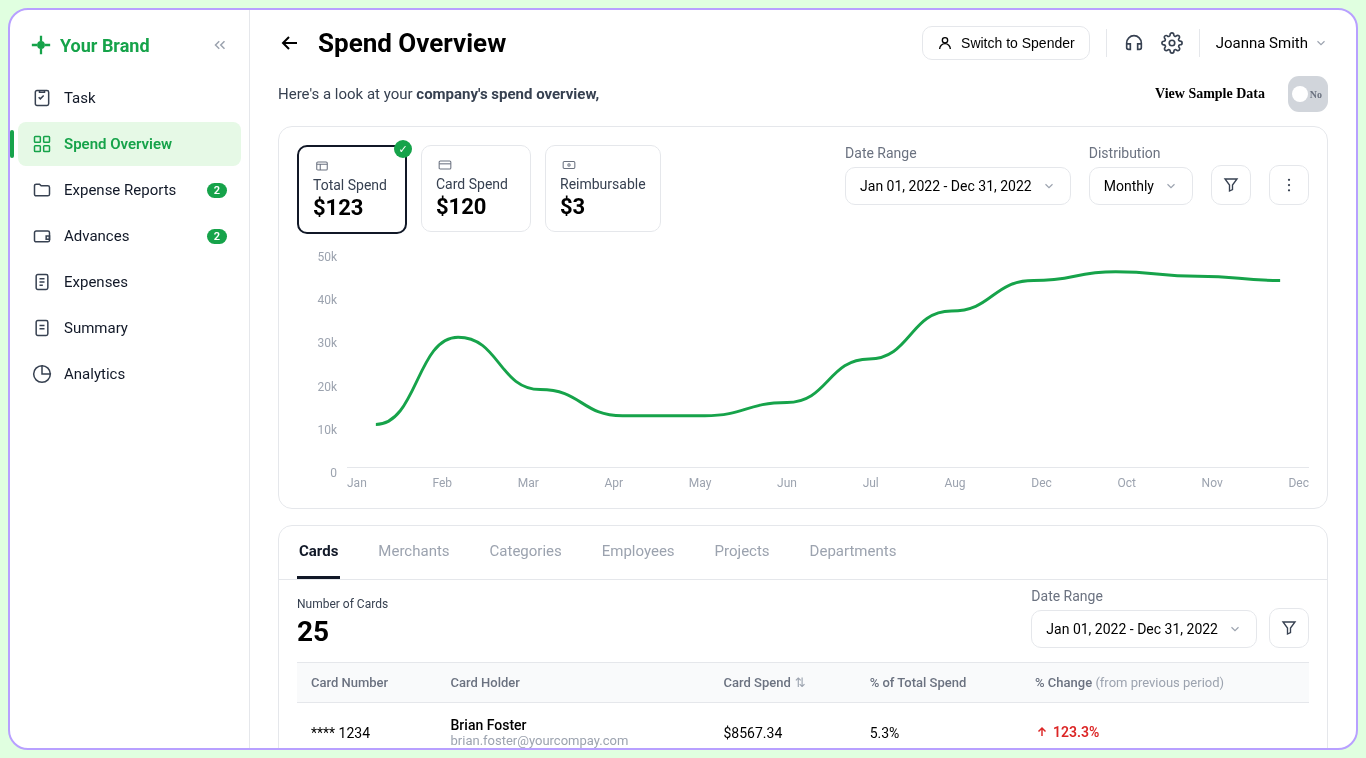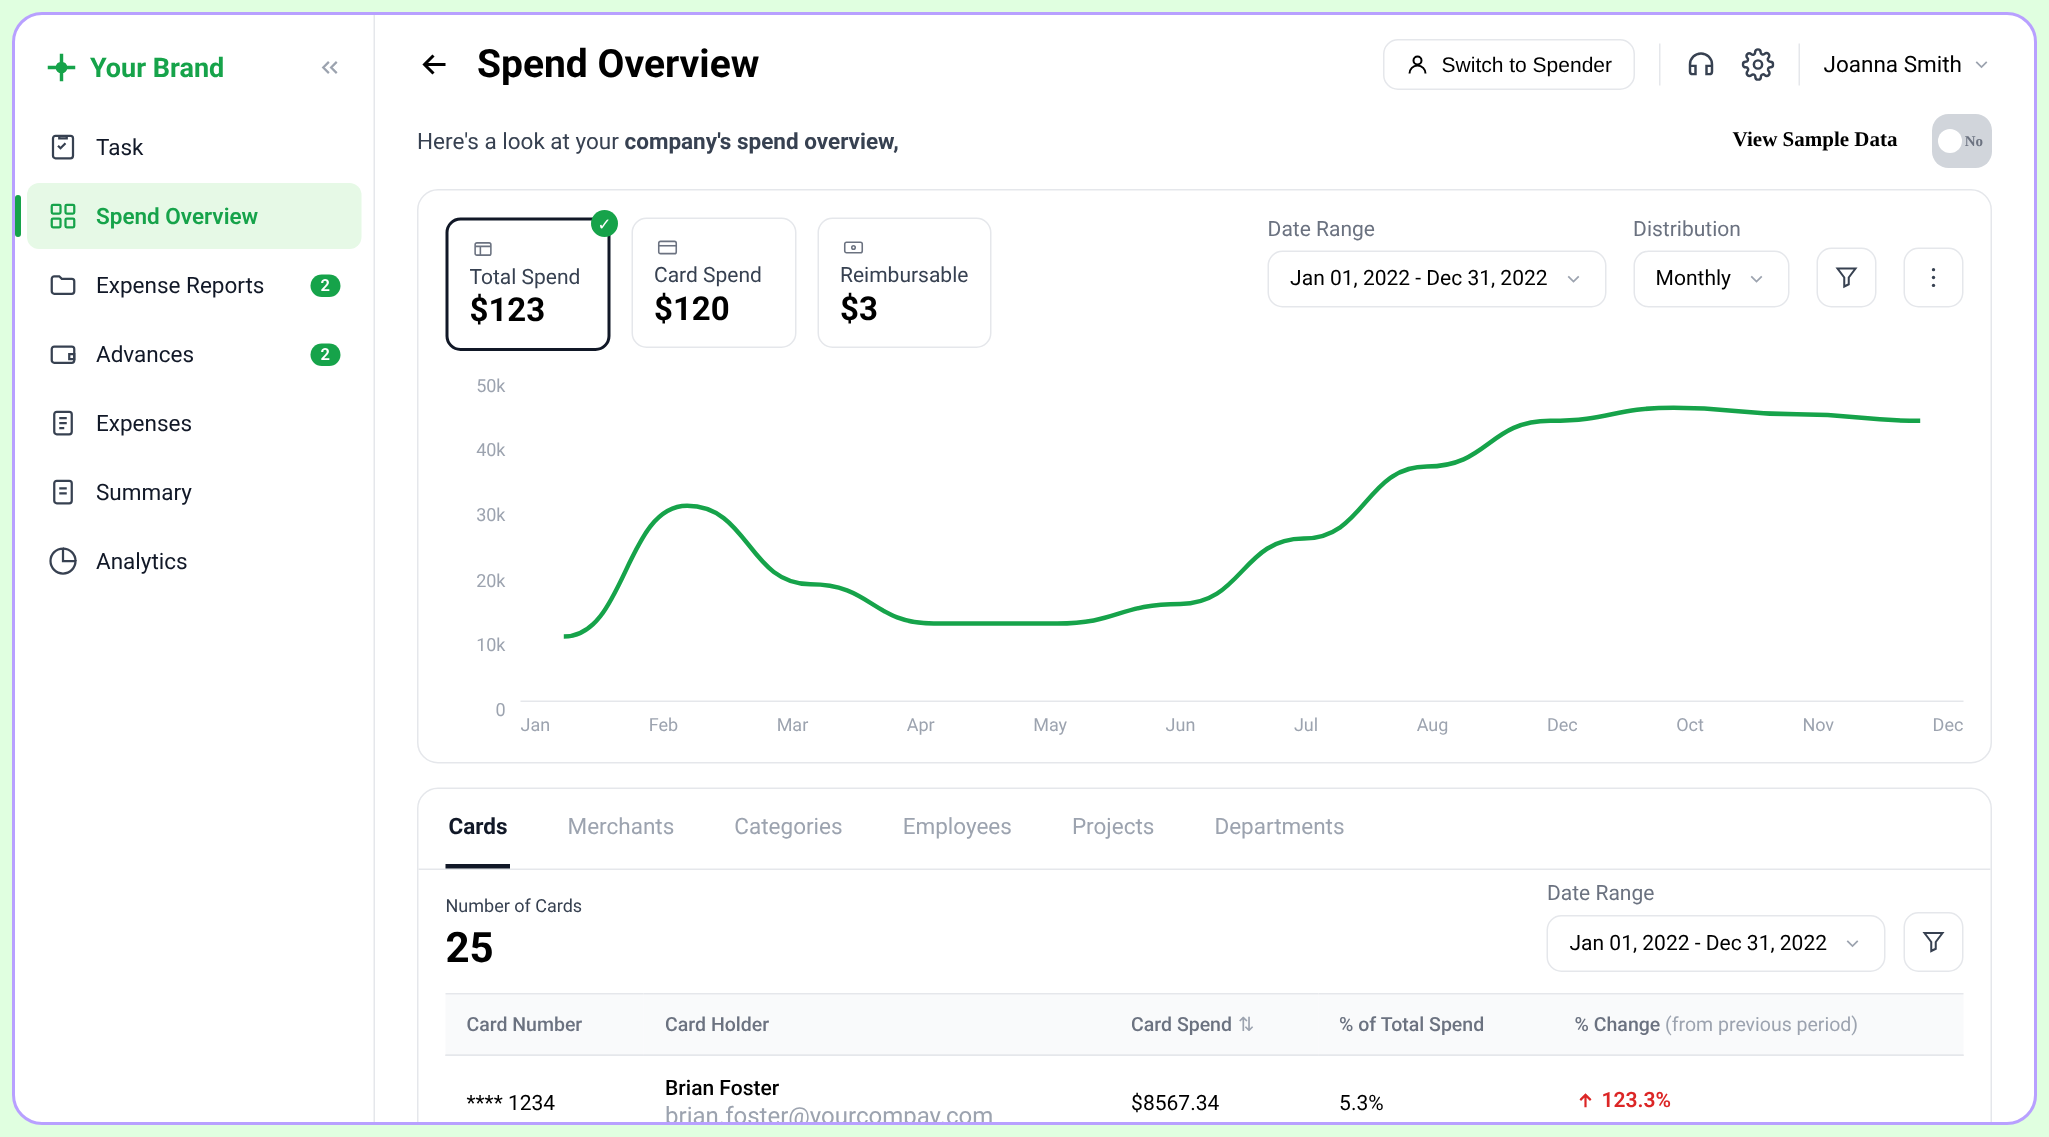--- a/index.html
+++ b/index.html
@@ -69,21 +69,21 @@
 
 .cards-head { display: flex; justify-content: space-between; align-items: flex-end; margin-bottom: 14px; }
 .card-count-label { font-size: 12px; color: #374151; margin-bottom: 4px; }
 .card-count-value { font-size: 28px; font-weight: 700; }
 
 .table { width: 100%; border-collapse: collapse; }
 .table th { text-align: left; font-size: 13px; font-weight: 500; color: #6b7280; padding: 12px 14px; background: #f9fafb; border-top: 1px solid #e5e7eb; border-bottom: 1px solid #e5e7eb; }
 .table th .sub { color: #9ca3af; font-weight: 400; }
 .table td { padding: 14px; font-size: 14px; }
 .holder-name { font-weight: 500; }
-.holder-email { font-size: 16px; color: #9ca3af; }
+.holder-email { font-size: 13px; color: #9ca3af; }
 .change-up { color: #dc2626; font-weight: 600; display: inline-flex; align-items: center; gap: 4px; }
 .sort-icon { display: inline-block; margin-left: 4px; color: #9ca3af; }
 
 svg { display: block; }
 </style>
 </head>
 <body>
 
 <div class="app-frame">
 

